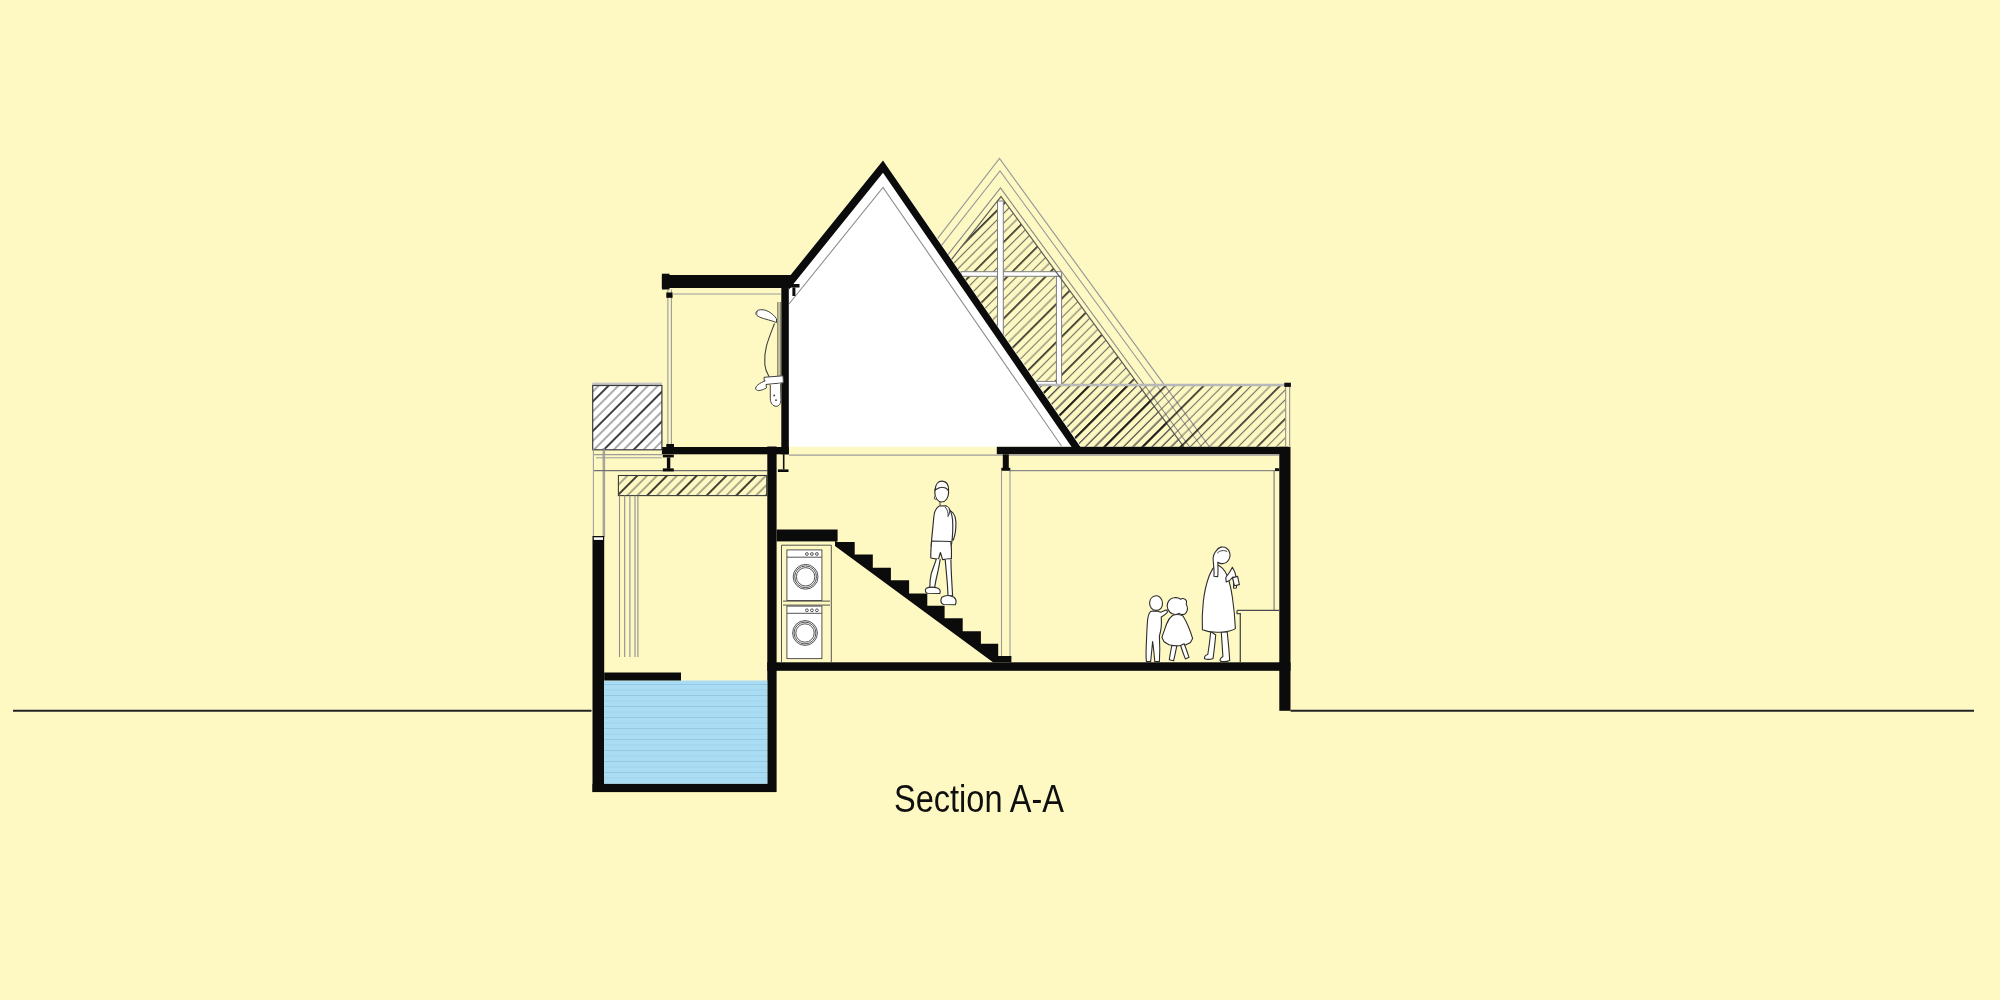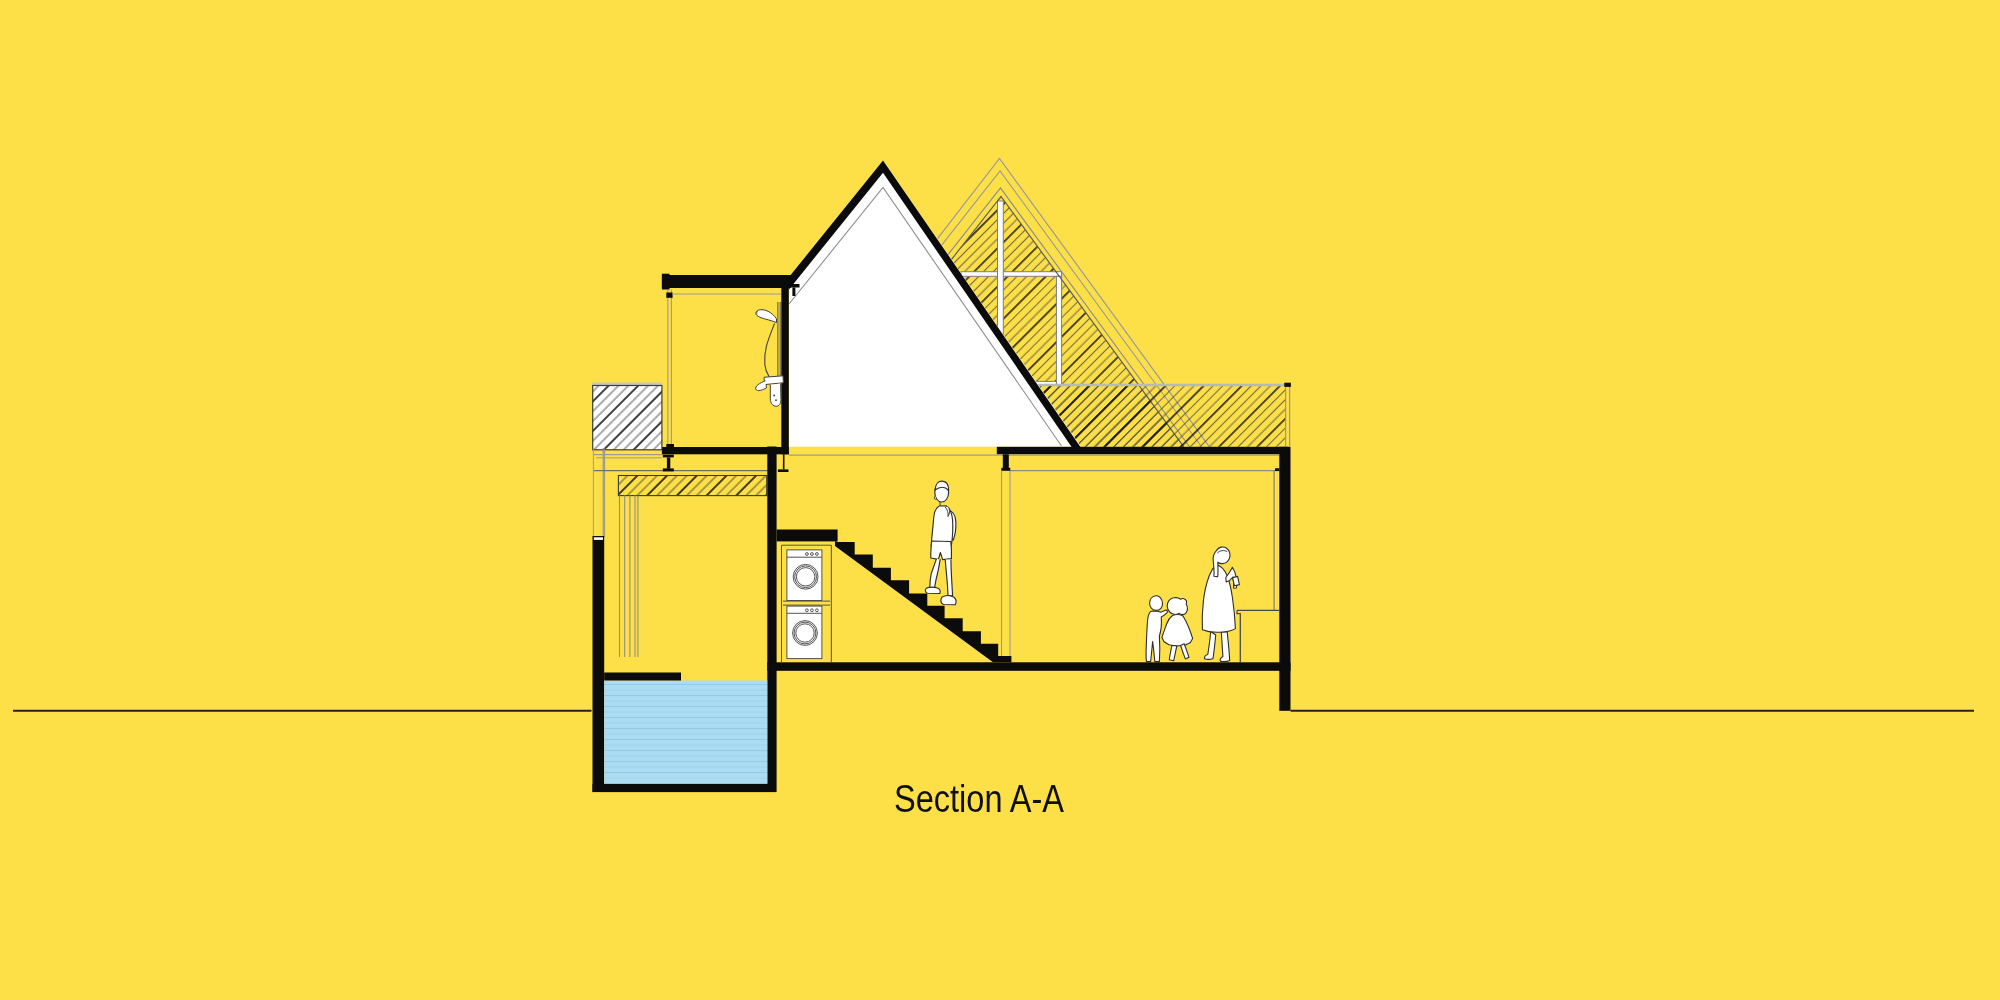--- a/index.html
+++ b/index.html
@@ -1,16 +1,16 @@
 <!DOCTYPE html>
 <html><head>
 <meta charset="utf-8">
 <style>
   html,body{margin:0;padding:0;background:#ffffff;}
-  .page{position:relative;width:2000px;height:1000px;background:#fde047;overflow:hidden;}
+  .page{position:relative;width:2000px;height:1000px;background:#fef9c3;overflow:hidden;}
   svg{position:absolute;left:0;top:0;}
   text{font-family:"Liberation Sans",sans-serif;}
 </style>
 </head>
 <body>
 <div class="page">
 <svg width="2000" height="1000" viewBox="0 0 2000 1000">
 <defs>
   <pattern id="h1" width="27" height="27" patternUnits="userSpaceOnUse" patternTransform="rotate(-45)">
     <line x1="-2" y1="3.4" x2="29" y2="3.4" stroke="#3f3f3f" stroke-width="0.8"></line>

